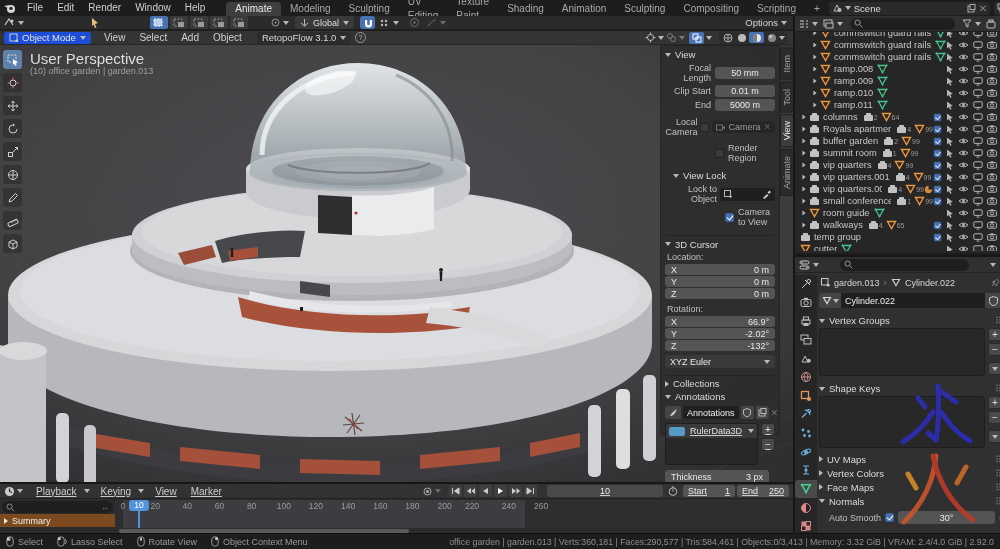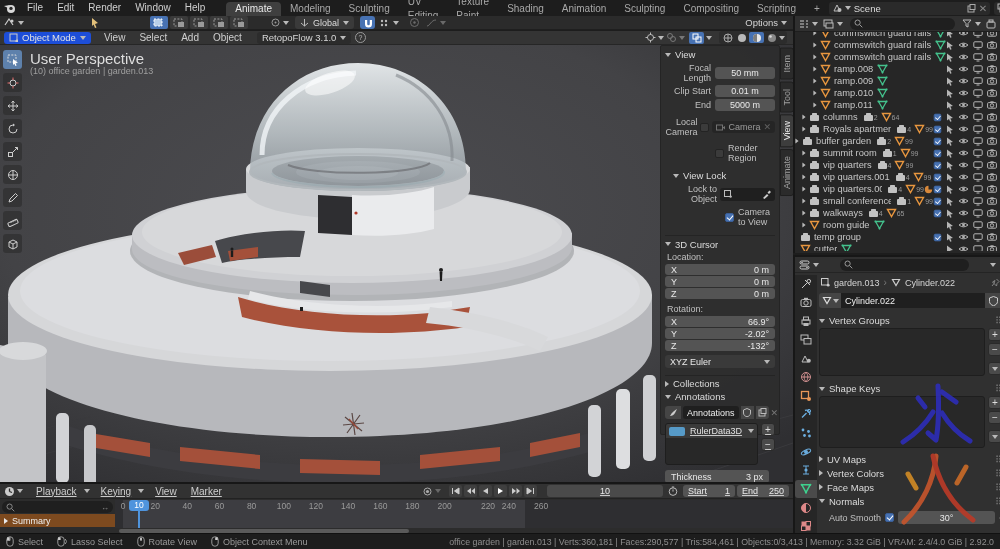--- a/index.html
+++ b/index.html
@@ -994,21 +994,21 @@
             </span>
             <span class="icbtn">
               <svg width="10" height="8">
                 <rect x="0.6" y="1.6" width="8.8" height="5.6" rx="1" fill="none" stroke="#b5b5b5"></rect>
                 <circle cx="5" cy="4.4" r="1.7" fill="none" stroke="#b5b5b5"></circle>
                 <rect x="3.4" y="0.3" width="3.2" height="1.4" fill="#b5b5b5"></rect>
               </svg>
             </span>
           </span>
         </div>
-        <div class="orow" style="">
+        <div class="orow" style="padding-left: 7px;">
           <span class="tri-r" style="transform: scale(0.8);"></span>
           <span class="icbtn" style="margin-left: 3px;">
             <svg width="11" height="10">
               <rect x="1" y="3" width="9" height="6" rx="1" fill="#c2c2c2"></rect>
               <rect x="3" y="1" width="5" height="2.4" rx="0.6" fill="#c2c2c2"></rect>
             </svg>
           </span>
           <span class="nm">buffer garden</span>
           <span style="margin-left: 5px; display: flex; gap: 3px; align-items: center;">
             <svg width="11" height="10">
@@ -1291,38 +1291,33 @@
                 <circle cx="5" cy="4.4" r="1.7" fill="none" stroke="#b5b5b5"></circle>
                 <rect x="3.4" y="0.3" width="3.2" height="1.4" fill="#b5b5b5"></rect>
               </svg>
             </span>
           </span>
         </div>
         <div class="orow" style="padding-left: 7px;">
           <span class="tri-r" style="transform: scale(0.8);"></span>
           <span class="icbtn" style="margin-left: 3px;">
             <svg width="11" height="10">
-              <rect x="1" y="3" width="9" height="6" rx="1" fill="#c2c2c2"></rect>
-              <rect x="3" y="1" width="5" height="2.4" rx="0.6" fill="#c2c2c2"></rect>
-            </svg>
-          </span>
-          <span class="nm">walkways</span>
-          <span style="margin-left: 5px; display: flex; gap: 3px; align-items: center;">
-            <svg width="11" height="10">
-              <rect x="1" y="3" width="9" height="6" rx="1" fill="#c2c2c2"></rect>
-              <rect x="3" y="1" width="5" height="2.4" rx="0.6" fill="#c2c2c2"></rect>
-            </svg>
-            <span style="font-size:7px;color:#999;margin-left:-3px;">4</span>
-            <svg width="11" height="10">
               <path d="M1.5 1.5 L9.5 1.5 L5.5 8.5 Z" fill="none" stroke="#e8963f" stroke-width="1.4"></path>
             </svg>
-            <span style="font-size:7px;color:#999;margin-left:-3px;">65</span>
+          </span>
+          <span class="nm">room guide</span>
+          <span class="icbtn" style="margin-left: 4px;">
+            <svg width="11" height="10">
+              <path d="M1.5 1.5 L9.5 1.5 L5.5 8.5 Z" fill="none" stroke="#44c28d" stroke-width="1.3"></path>
+              <circle cx="1.5" cy="1.5" r="1" fill="#44c28d"></circle>
+              <circle cx="9.5" cy="1.5" r="1" fill="#44c28d"></circle>
+              <circle cx="5.5" cy="8.5" r="1" fill="#44c28d"></circle>
+            </svg>
           </span>
           <span style="margin-left: auto; display: flex; gap: 4px; align-items: center; padding-right: 3px;">
-            <span class="chk on" style="transform: scale(0.85);"></span>
             <span class="icbtn">
               <svg width="8" height="9">
                 <path d="M1 0.5 L7 5 L4.3 5.4 L5.6 8.2 L4.2 8.8 L3 6 L1 7.6 Z" fill="#b5b5b5"></path>
               </svg>
             </span>
             <span class="icbtn">
               <svg width="11" height="8">
                 <path d="M1 4 Q5.5 0.2 10 4 Q5.5 7.8 1 4 Z" fill="none" stroke="#b5b5b5"></path>
                 <circle cx="5.5" cy="4" r="1.4" fill="#b5b5b5"></circle>
               </svg>
@@ -1339,33 +1334,38 @@
                 <circle cx="5" cy="4.4" r="1.7" fill="none" stroke="#b5b5b5"></circle>
                 <rect x="3.4" y="0.3" width="3.2" height="1.4" fill="#b5b5b5"></rect>
               </svg>
             </span>
           </span>
         </div>
         <div class="orow" style="padding-left: 7px;">
           <span class="tri-r" style="transform: scale(0.8);"></span>
           <span class="icbtn" style="margin-left: 3px;">
             <svg width="11" height="10">
+              <rect x="1" y="3" width="9" height="6" rx="1" fill="#c2c2c2"></rect>
+              <rect x="3" y="1" width="5" height="2.4" rx="0.6" fill="#c2c2c2"></rect>
+            </svg>
+          </span>
+          <span class="nm">walkways</span>
+          <span style="margin-left: 5px; display: flex; gap: 3px; align-items: center;">
+            <svg width="11" height="10">
+              <rect x="1" y="3" width="9" height="6" rx="1" fill="#c2c2c2"></rect>
+              <rect x="3" y="1" width="5" height="2.4" rx="0.6" fill="#c2c2c2"></rect>
+            </svg>
+            <span style="font-size:7px;color:#999;margin-left:-3px;">4</span>
+            <svg width="11" height="10">
               <path d="M1.5 1.5 L9.5 1.5 L5.5 8.5 Z" fill="none" stroke="#e8963f" stroke-width="1.4"></path>
             </svg>
-          </span>
-          <span class="nm">room guide</span>
-          <span class="icbtn" style="margin-left: 4px;">
-            <svg width="11" height="10">
-              <path d="M1.5 1.5 L9.5 1.5 L5.5 8.5 Z" fill="none" stroke="#44c28d" stroke-width="1.3"></path>
-              <circle cx="1.5" cy="1.5" r="1" fill="#44c28d"></circle>
-              <circle cx="9.5" cy="1.5" r="1" fill="#44c28d"></circle>
-              <circle cx="5.5" cy="8.5" r="1" fill="#44c28d"></circle>
-            </svg>
+            <span style="font-size:7px;color:#999;margin-left:-3px;">65</span>
           </span>
           <span style="margin-left: auto; display: flex; gap: 4px; align-items: center; padding-right: 3px;">
+            <span class="chk on" style="transform: scale(0.85);"></span>
             <span class="icbtn">
               <svg width="8" height="9">
                 <path d="M1 0.5 L7 5 L4.3 5.4 L5.6 8.2 L4.2 8.8 L3 6 L1 7.6 Z" fill="#b5b5b5"></path>
               </svg>
             </span>
             <span class="icbtn">
               <svg width="11" height="8">
                 <path d="M1 4 Q5.5 0.2 10 4 Q5.5 7.8 1 4 Z" fill="none" stroke="#b5b5b5"></path>
                 <circle cx="5.5" cy="4" r="1.4" fill="#b5b5b5"></circle>
               </svg>
@@ -1783,21 +1783,21 @@
           <span class="tick" style="left: 40.16px;">20</span>
           <span class="tick" style="left: 72.32px;">40</span>
           <span class="tick" style="left: 104.48px;">60</span>
           <span class="tick" style="left: 136.64px;">80</span>
           <span class="tick" style="left: 168.8px;">100</span>
           <span class="tick" style="left: 200.96px;">120</span>
           <span class="tick" style="left: 233.12px;">140</span>
           <span class="tick" style="left: 265.28px;">160</span>
           <span class="tick" style="left: 297.44px;">180</span>
           <span class="tick" style="left: 329.6px;">200</span>
-          <span class="tick" style="left: 373px;">220</span>
+          <span class="tick" style="left: 357px;">220</span>
           <span class="tick" style="left: 393.92px;">240</span>
           <span class="tick" style="left: 426.08px;">260</span>
         </div>
       <div id="playhead" class="abs" style="top: 0px; height: 28px; width: 2px; background: rgb(79, 148, 221); left: 23.08px;">
         <div style="position:absolute;left:-9px;top:0;width:20px;height:11px;background:#4f94dd;border-radius:3px;color:#fff;font-size:8.5px;text-align:center;line-height:11px;">10</div>
       </div>
     </div>
     <div class="abs" style="left:115px;top:45px;width:678px;height:5px;">
       <div style="position:absolute;left:4px;width:290px;height:4px;background:#5a5a5a;border-radius:2px;"></div>
     </div>

